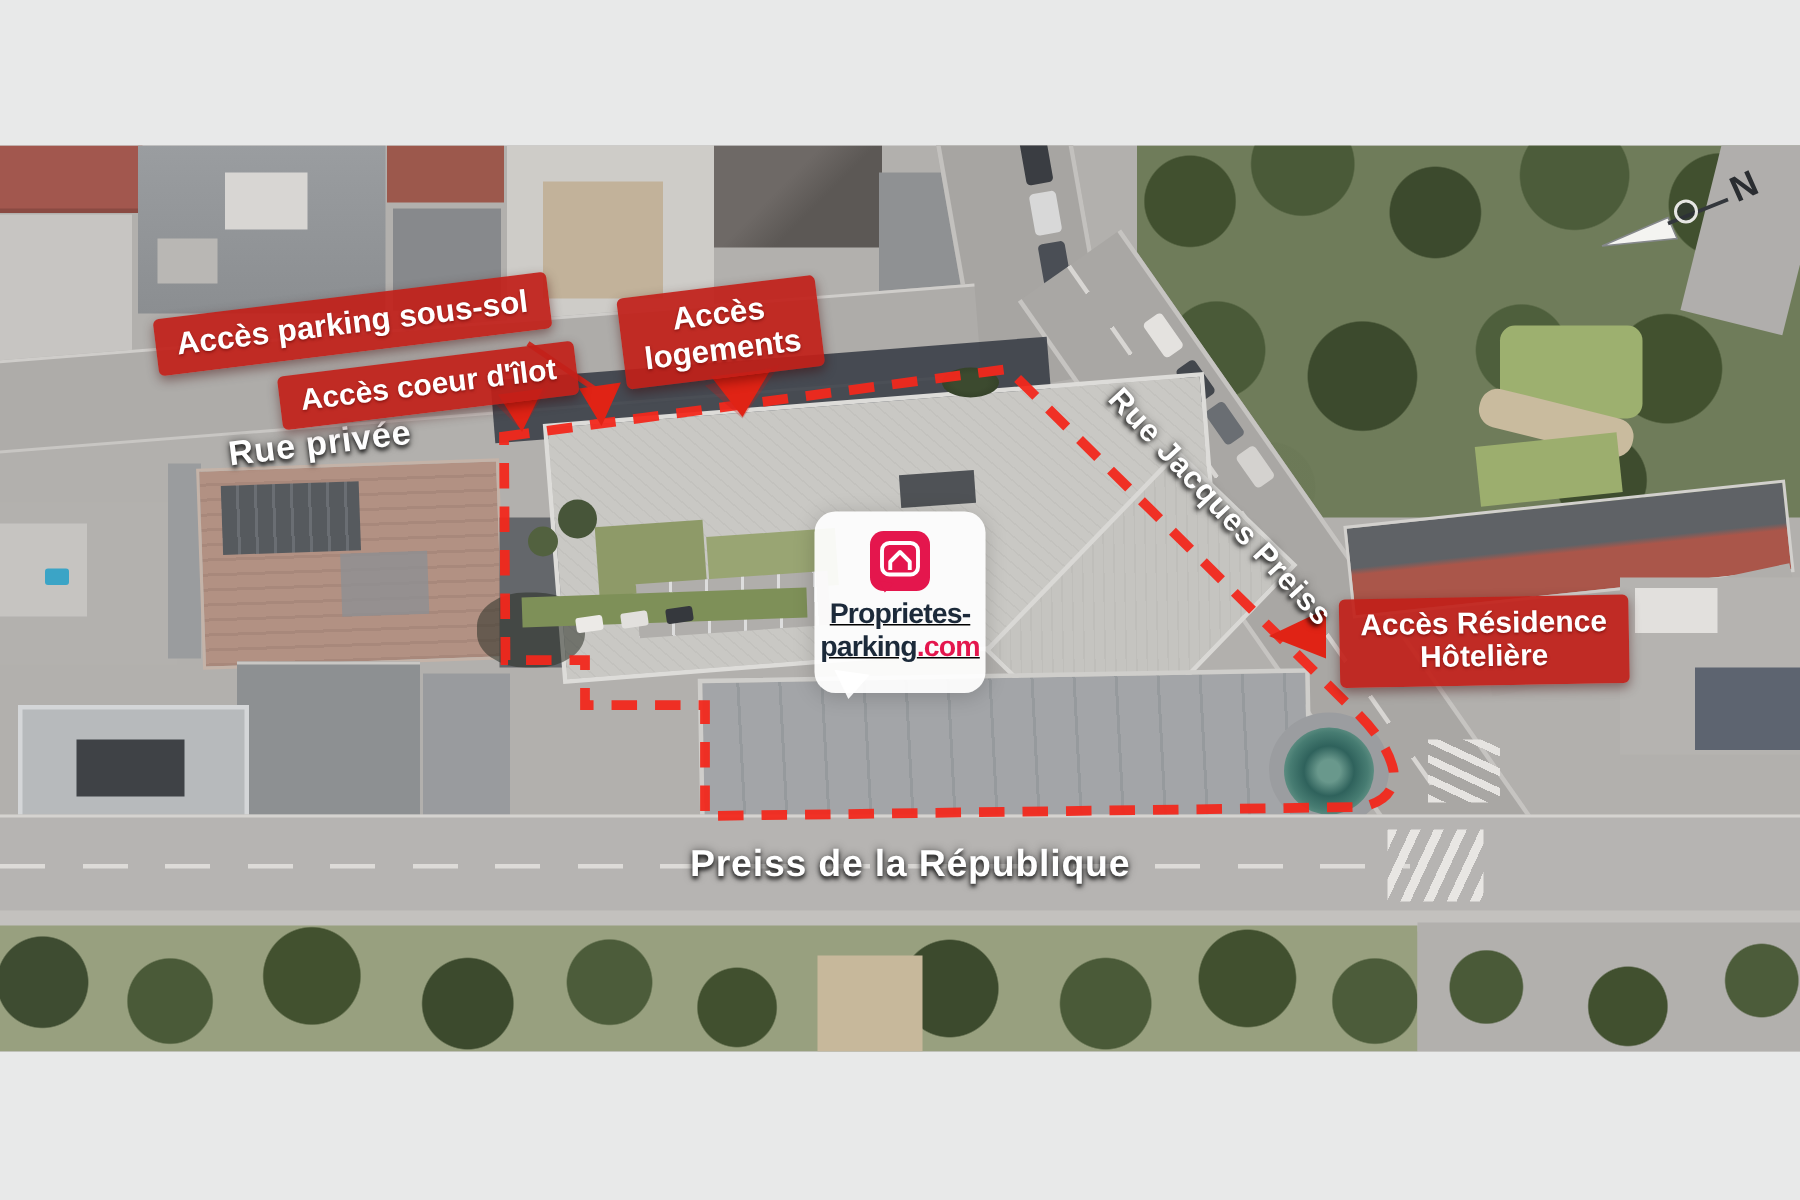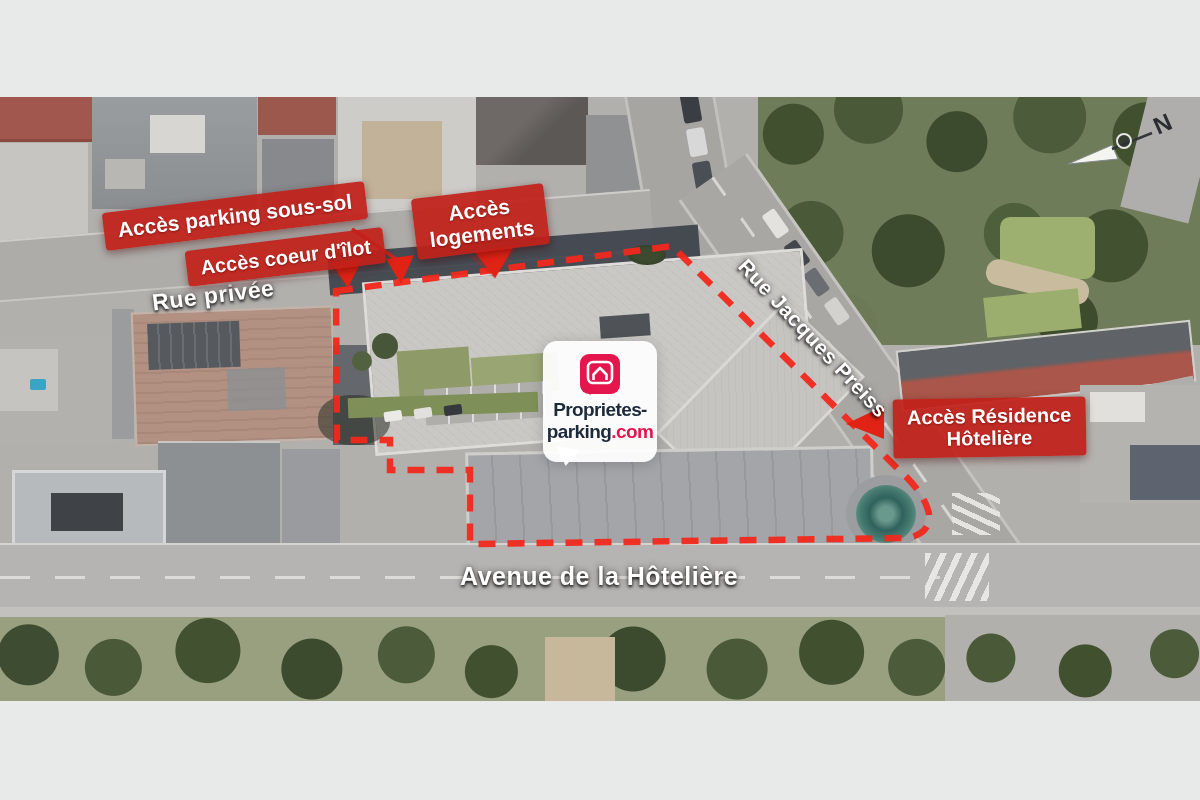--- a/index.html
+++ b/index.html
@@ -32,20 +32,21 @@
     position:absolute;z-index:9;color:#fff;font-weight:bold;white-space:nowrap;
     text-shadow:0 2px 3px rgba(0,0,0,.85), 0 0 6px rgba(0,0,0,.5);
     letter-spacing:.5px;
   }
   
   .logo{
     position:absolute;left:543px;top:341px;width:114px;height:121px;z-index:15;
     background:rgba(255,255,255,.93);border-radius:14px;
     box-shadow:0 2px 14px rgba(0,0,0,.18);
     text-align:center;
+    text-decoration:underline;
   }
   .logo::after{ 
     content:"";position:absolute;left:11px;bottom:-16px;
     width:0;height:0;border:12px solid transparent;
     border-top:18px solid rgba(255,255,255,.93);
     transform:rotate(8deg);
   }
   .logo-icon{
     position:relative;width:40px;height:40px;margin:13px auto 6px auto;
     background:#e4164d;border-radius:9px;
@@ -216,21 +217,21 @@
 
   <div class="redbox center" style="left:893px;top:398px;transform:rotate(-1deg);font-size:20px;">
     <span>Accès Résidence</span><br>
     <span>Hôtelière</span>
   </div>
 
   <div class="street" style="left:152px;top:282px;font-size:23px;transform:rotate(-7deg);">Rue privée</div>
 
   <div class="street" style="left:712px;top:320px;width:190px;text-align:center;font-size:21px;transform:rotate(47deg);">Rue Jacques Preiss</div>
 
-  <div class="street" style="left:460px;top:562px;font-size:25px;">Avenue de la Hôtelière</div>
+  <div class="street" style="left:460px;top:562px;font-size:25px;">Preiss de la République</div>
 
   <div class="logo">
     <div class="logo-icon">
       <svg width="40" height="40" viewBox="0 0 40 40">
         <rect x="8" y="8" width="24" height="21" rx="5" fill="none" stroke="#ffffff" stroke-width="2.6"></rect>
         <path d="M13.5 26 V20.5 L20 14 L26.5 20.5 V26" fill="none" stroke="#ffffff" stroke-width="2.6" stroke-linejoin="round"></path>
       </svg>
     </div>
     <div class="logo-l1">Proprietes-</div>
     <div class="logo-l2"><span>parking</span><span class="com">.com</span></div>

